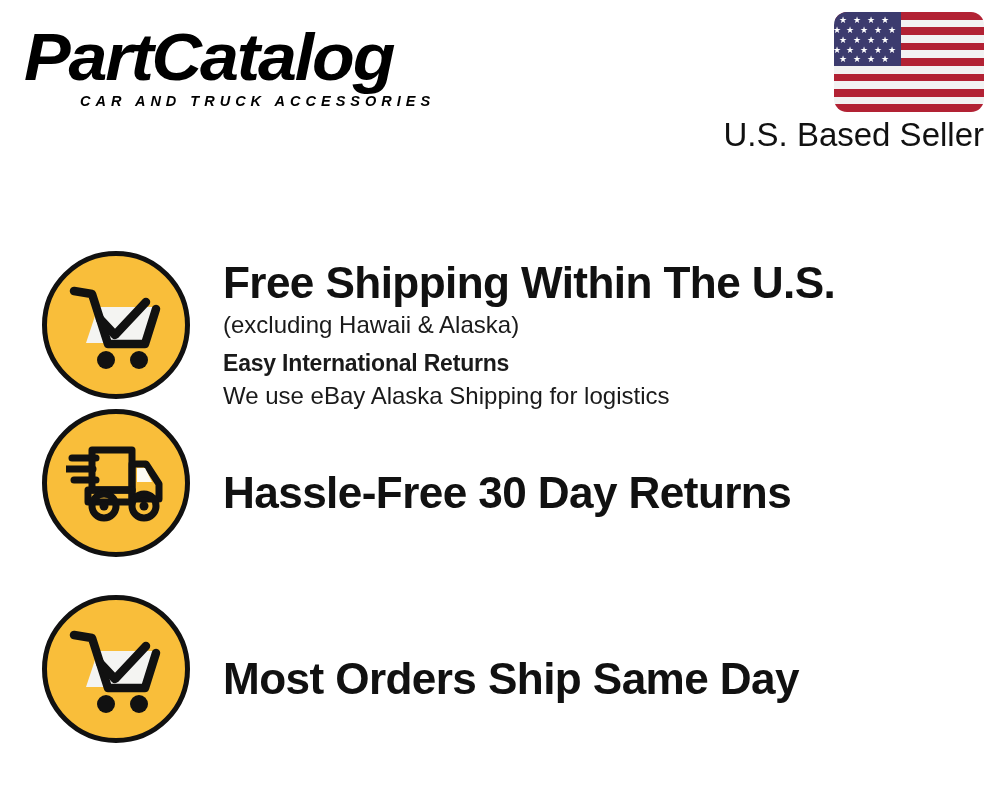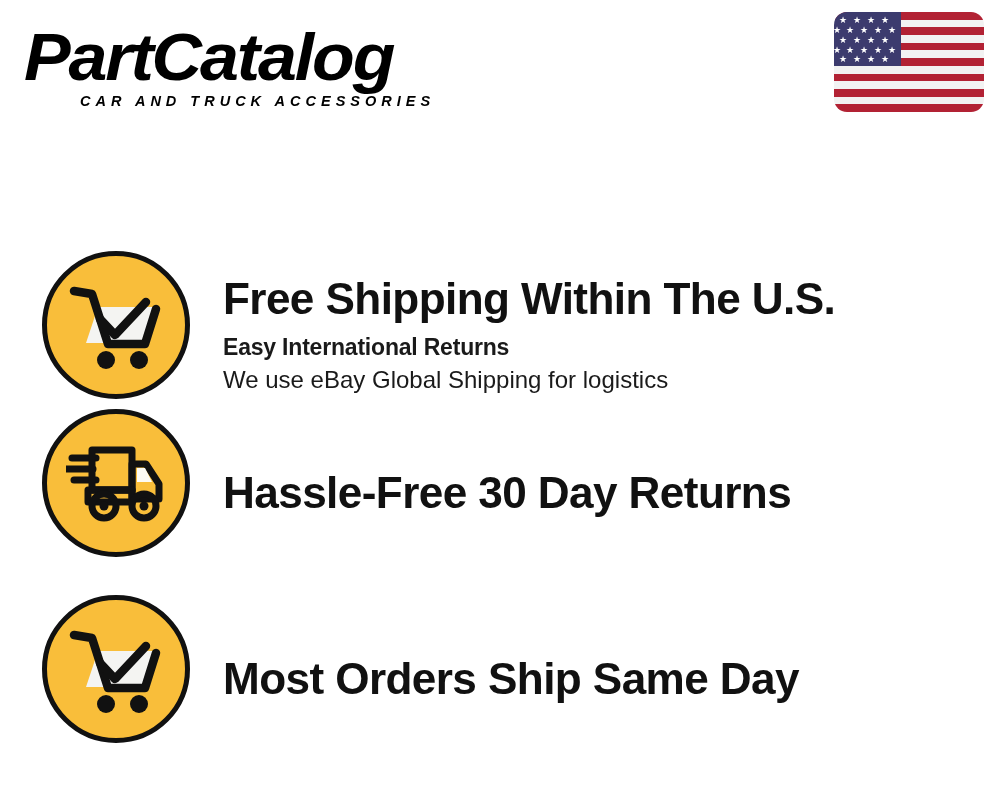--- a/index.html
+++ b/index.html
@@ -247,43 +247,45 @@
           <span class="star" style="left:26px; top:34px;">★</span>
           <span class="star" style="left:40px; top:34px;">★</span>
           <span class="star" style="left:54px; top:34px;">★</span>
 
           <span class="star" style="left:5px;  top:43px;">★</span>
           <span class="star" style="left:19px; top:43px;">★</span>
           <span class="star" style="left:33px; top:43px;">★</span>
           <span class="star" style="left:47px; top:43px;">★</span>
         </div>
       </div>
+      <span class="seller-label">U.S. Based Seller</span>
     </div>
 
   </div>
 
   <div class="features">
 
     <div class="feature-row row-1">
       <div class="icon-badge">
         <svg width="96" height="88" viewBox="0 0 96 88" aria-hidden="true">
           <path d="M18 62 L76 62 L86 26 L30 26 Z" fill="#f4f4f2"></path>
           <g fill="none" stroke="#111111" stroke-width="8.5" stroke-linecap="round" stroke-linejoin="round">
             <path d="M6 10 L24 13 L40 63 L77 63 L88 28"></path>
             <path d="M32 38 L47 54 L78 21"></path>
           </g>
           <circle cx="38" cy="79" r="9" fill="#111111"></circle>
           <circle cx="71" cy="79" r="9" fill="#111111"></circle>
         </svg>
       </div>
       <div class="feature-text">
         <div class="feature-heading">Free Shipping Within The U.S.</div>
+        <div class="feature-sub">(excluding Hawaii &amp; Alaska)</div>
         <div class="feature-sub-spacer"></div>
         <div class="feature-sub strong">Easy International Returns</div>
-        <div class="feature-sub">We use eBay Global Shipping for logistics</div>
+        <div class="feature-sub">We use eBay Alaska Shipping for logistics</div>
       </div>
     </div>
 
     <div class="feature-row row-2">
       <div class="icon-badge">
         <svg width="100" height="78" viewBox="0 0 100 78" aria-hidden="true">
           <g fill="none" stroke="#111111" stroke-width="7" stroke-linecap="round" stroke-linejoin="round">
             <path d="M6 14 L30 14"></path>
             <path d="M1 25 L27 25"></path>
             <path d="M8 36 L30 36"></path>

